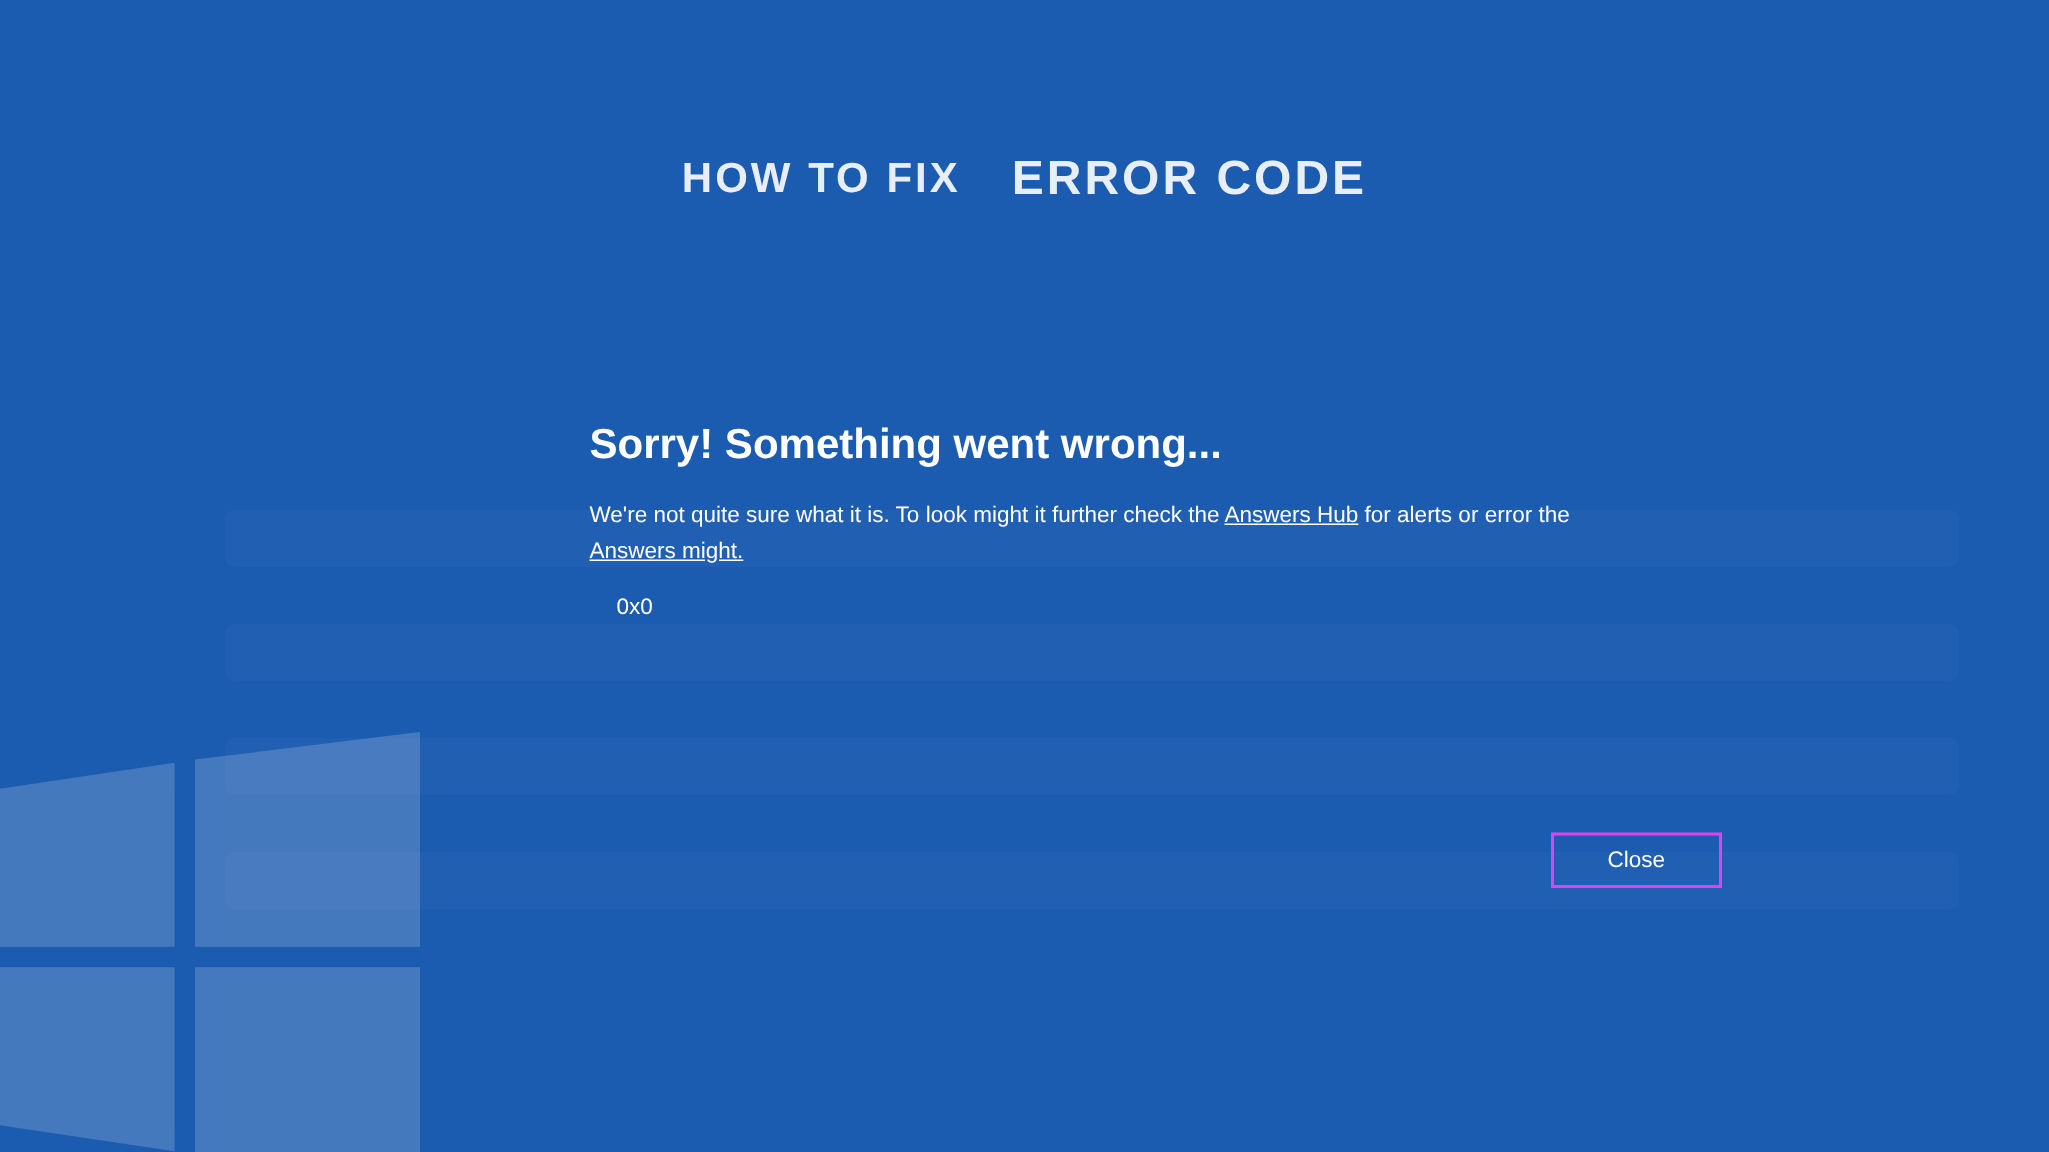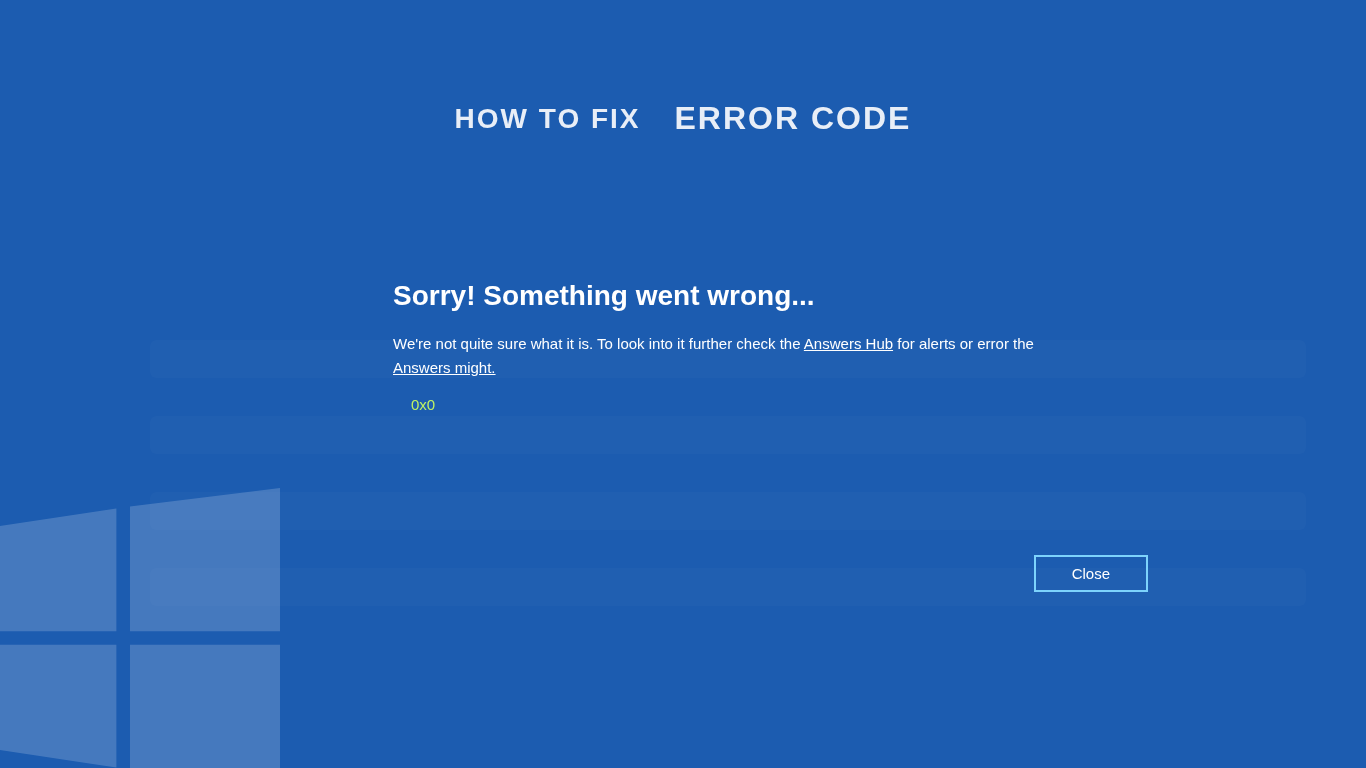--- a/index.html
+++ b/index.html
@@ -71,30 +71,30 @@
     }
     .dialog-hint {
       font-size: 15px;
       font-weight: 400;
       color: #ffffff;
       margin-bottom: 26px;
     }
     .error-code {
       font-size: 15px;
       font-weight: 400;
-      color: #bef264;
+      color: #ffffff;
       padding-left: 18px;
     }
     .button-row {
       position: absolute;
       top: 555px;
       right: 218px;
     }
     .close-button {
-      border: 2px solid #7dd3fc;
+      border: 2px solid #d946ef;
       background: transparent;
       color: #ffffff;
       font-size: 15px;
       font-family: "Segoe UI", sans-serif;
       padding: 8px 36px;
       cursor: pointer;
     }
     .windows-logo {
       position: absolute;
       left: -20px;
@@ -143,20 +143,20 @@
 </div>
 
 <div class="header">
   <span class="header-left">HOW TO FIX</span>
   <span class="header-right">ERROR CODE</span>
 </div>
 
 <div class="dialog">
   <div class="dialog-title">Sorry! Something went wrong...</div>
   <div class="dialog-body">
-    <span>We're not quite sure what it is. To look into it further check the </span><a href="#">Answers Hub</a><span> for alerts or error the </span><a href="#">Answers might.</a>
+    <span>We're not quite sure what it is. To look might it further check the </span><a href="#">Answers Hub</a><span> for alerts or error the </span><a href="#">Answers might.</a>
   </div>
   <div class="error-code">0x0</div>
 </div>
 
 <div class="button-row">
   <button class="close-button">Close</button>
 </div>
 
 </body></html>

